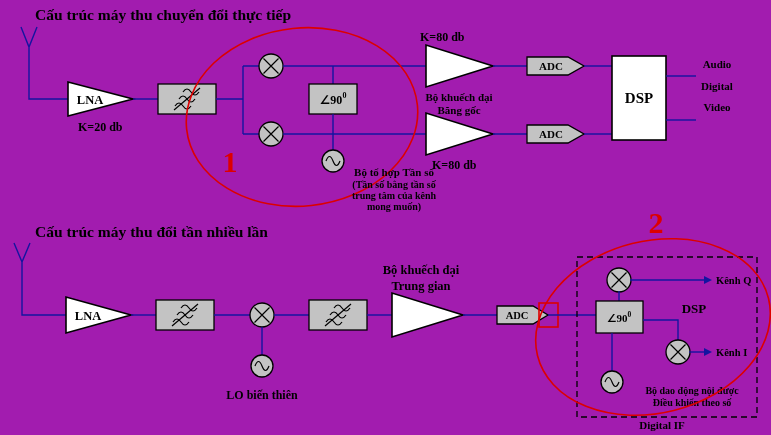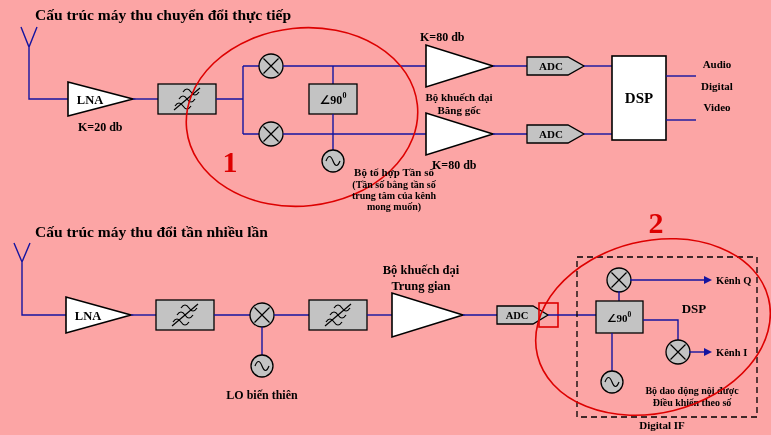--- a/index.html
+++ b/index.html
@@ -1,16 +1,16 @@
 <!DOCTYPE html>
 <html style="--line: #1414a0; --red: #dd0000; --blockfill: #c3c3c3;"><head>
 <meta charset="utf-8">
 <style>
   html,body{margin:0;padding:0;background:#fff;}
-  .stage{position:relative;width:771px;height:435px;background:#fca5a5;overflow:hidden;}
+  .stage{position:relative;width:771px;height:435px;background:#a21caf;overflow:hidden;}
   svg text{font-family:"Liberation Serif","DejaVu Serif",serif;font-weight:bold;fill:#000;}
   .phase-t{font-family:"Liberation Serif","DejaVu Sans",serif;}
   .wire{stroke:var(--line,#1414a0);stroke-width:1.4;fill:none;}
   .blk{fill:var(--blockfill,#c3c3c3);stroke:#000;stroke-width:1.3;}
   .wblk{fill:#fff;stroke:#000;stroke-width:1.6;}
   .sym{stroke:#000;stroke-width:1.2;fill:none;}
   .redline{stroke:var(--red,#dd0000);fill:none;stroke-width:1.6;}
   .redtext{fill:var(--red,#dd0000);}
   .arrow{fill:var(--line,#1414a0);stroke:none;}
   .dashbox{fill:none;stroke:#000;stroke-width:1.3;stroke-dasharray:6 4;}

